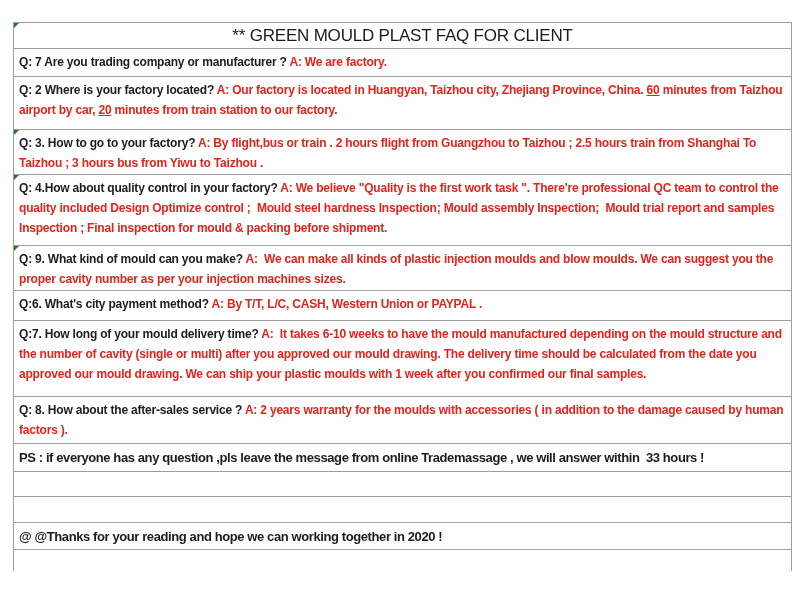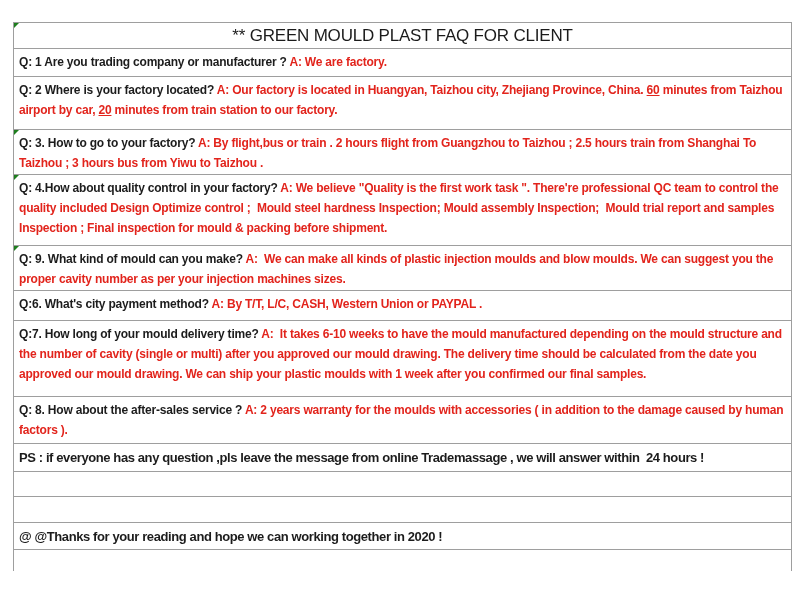--- a/index.html
+++ b/index.html
@@ -44,27 +44,27 @@
 </style>
 </head>
 <body>
 
 <div class="sheet">
   <div class="title-row">
     <span class="marker"></span>
     <span>** GREEN MOULD PLAST FAQ FOR CLIENT</span>
   </div>
   <div id="rows">
-      <div class="row qa" style="min-height: 28px;"><span class="seg-question">Q: 1 Are you trading company or manufacturer ? </span><span class="seg-answer">A: We are factory.</span></div>
+      <div class="row qa" style="min-height: 28px;"><span class="seg-question">Q: 7 Are you trading company or manufacturer ? </span><span class="seg-answer">A: We are factory.</span></div>
       <div class="row qa" style="min-height: 53px;"><span class="seg-question">Q: 2 Where is your factory located? </span><span class="seg-answer">A: Our factory is located in Huangyan, Taizhou city, Zhejiang Province, China. </span><span class="seg-answer-underline">60</span><span class="seg-answer"> minutes from Taizhou airport by car, </span><span class="seg-answer-underline">20</span><span class="seg-answer"> minutes from train station to our factory.</span></div>
       <div class="row qa" style="min-height: 45px;"><span class="marker"></span><span class="seg-question">Q: 3. How to go to your factory? </span><span class="seg-answer">A: By flight,bus or train . 2 hours flight from Guangzhou to Taizhou ; 2.5 hours train from Shanghai To Taizhou ; 3 hours bus from Yiwu to Taizhou .</span></div>
       <div class="row qa" style="min-height: 71px;"><span class="marker"></span><span class="seg-question">Q: 4.How about quality control in your factory? </span><span class="seg-answer">A: We believe "Quality is the first work task ". There're professional QC team to control the quality included Design Optimize control ;  Mould steel hardness Inspection; Mould assembly Inspection;  Mould trial report and samples Inspection ; Final inspection for mould &amp; packing before shipment.</span></div>
       <div class="row qa" style="min-height: 45px;"><span class="marker"></span><span class="seg-question">Q: 9. What kind of mould can you make? </span><span class="seg-answer">A:  We can make all kinds of plastic injection moulds and blow moulds. We can suggest you the proper cavity number as per your injection machines sizes.</span></div>
       <div class="row qa" style="min-height: 30px;"><span class="seg-question">Q:6. What's city payment method? </span><span class="seg-answer">A: By T/T, L/C, CASH, Western Union or PAYPAL .</span></div>
       <div class="row qa" style="min-height: 76px;"><span class="seg-question">Q:7. How long of your mould delivery time? </span><span class="seg-answer">A:  It takes 6-10 weeks to have the mould manufactured depending on the mould structure and the number of cavity (single or multi) after you approved our mould drawing. The delivery time should be calculated from the date you approved our mould drawing. We can ship your plastic moulds with 1 week after you confirmed our final samples.</span></div>
       <div class="row qa" style="min-height: 47px;"><span class="seg-question">Q: 8. How about the after-sales service ? </span><span class="seg-answer">A: 2 years warranty for the moulds with accessories ( in addition to the damage caused by human factors ).</span></div>
-      <div class="row note" style="min-height: 28px;"><span class="seg-question">PS : if everyone has any question ,pls leave the message from online Trademassage , we will answer within  24 hours !</span></div>
+      <div class="row note" style="min-height: 28px;"><span class="seg-question">PS : if everyone has any question ,pls leave the message from online Trademassage , we will answer within  33 hours !</span></div>
       <div class="row empty" style="min-height: 25px;"></div>
       <div class="row empty" style="min-height: 26px;"></div>
       <div class="row note" style="min-height: 27px;"><span class="seg-question">@ @Thanks for your reading and hope we can working together in 2020 !</span></div>
       <div class="row empty last" style="min-height: 21px;"></div>
     </div>
 </div>
 
 </body></html>

